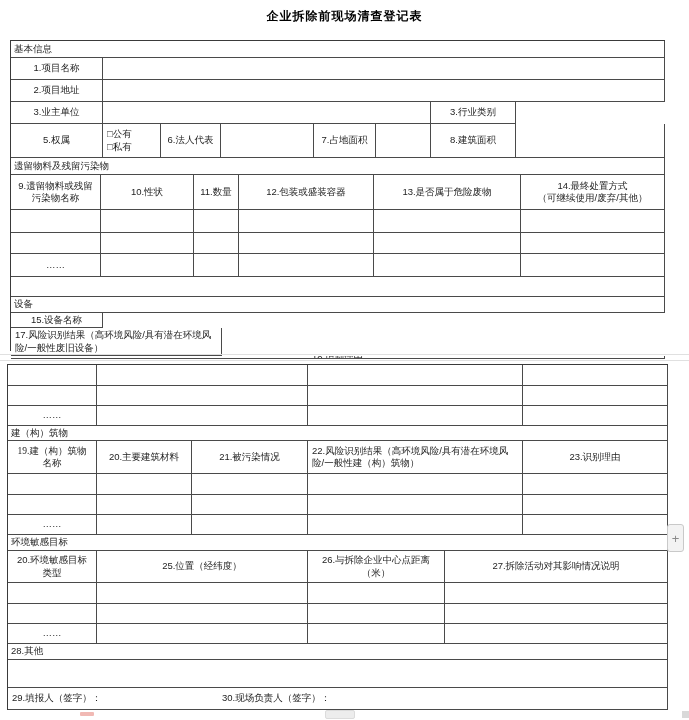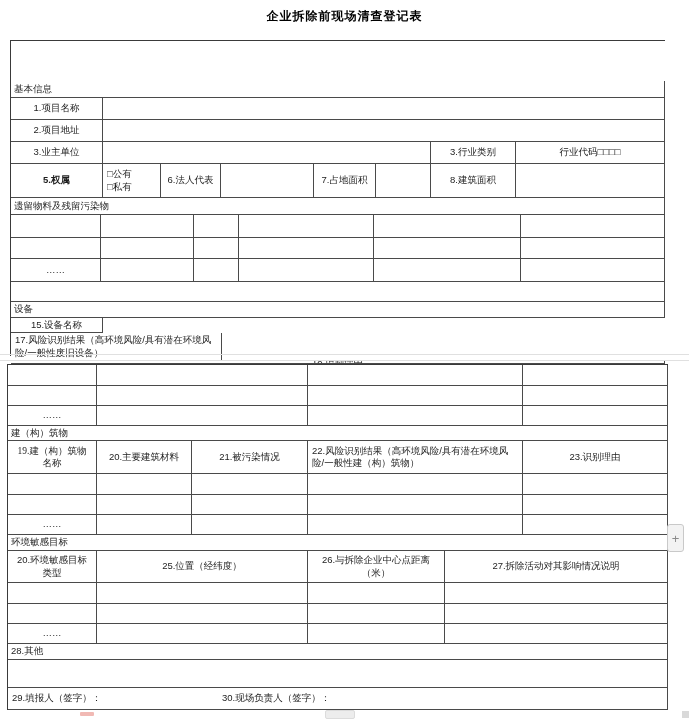--- a/index.html
+++ b/index.html
@@ -42,50 +42,59 @@
   .frag-red{left:80px;top:712px;width:14px;height:4px;background:#f1b9b4;border-radius:1px;}
   .frag-gray{left:325px;top:710px;width:30px;height:9px;background:#ededed;border:1px solid #dcdcdc;border-radius:2px;box-sizing:border-box;}
   .frag-right{left:682px;top:711px;width:7px;height:7px;background:#d9d9d9;}
 </style>
 </head>
 <body>
 
 <div class="title">企业拆除前现场清查登记表</div>
 
 <div class="tbl" id="page1" style="left:10px;top:40px;width:654px">
-    <div class="row" style="height: 17px; margin-top: 40px;">
+    <div class="row" style="height: 17px;">
       <div class="cell sec fill">基本信息</div>
     </div>
     <div class="row" style="height: 22px;">
       <div class="cell" style="width: 92px;">1.项目名称</div>
       <div class="cell fill"></div>
     </div>
     <div class="row" style="height: 22px;">
       <div class="cell" style="width: 92px;">2.项目地址</div>
       <div class="cell fill"></div>
     </div>
     <div class="row" style="height: 22px;">
       <div class="cell" style="width: 92px;">3.业主单位</div>
       <div class="cell" style="width: 328px;"></div>
       <div class="cell" style="width: 85px;">3.行业类别</div>
-      <div class="cell fill">行业代码□□□□</div>
     </div>
     <div class="row" style="height: 34px;">
-      <div class="cell" style="width: 92px; font-weight: bold;">5.权属</div>
+      <div class="cell" style="width: 92px;">5.权属</div>
       <div class="cell l" style="width: 58px;">□公有
 □私有</div>
       <div class="cell" style="width: 60px;">6.法人代表</div>
       <div class="cell" style="width: 93px;"></div>
       <div class="cell" style="width: 62px;">7.占地面积</div>
       <div class="cell" style="width: 55px;"></div>
       <div class="cell" style="width: 85px;">8.建筑面积</div>
       <div class="cell fill"></div>
     </div>
     <div class="row" style="height: 17px;">
       <div class="cell sec fill">遗留物料及残留污染物</div>
+    </div>
+    <div class="row" style="height: 35px;">
+      <div class="cell" style="width: 90px;">9.遗留物料或残留
+污染物名称</div>
+      <div class="cell" style="width: 93px;">10.性状</div>
+      <div class="cell" style="width: 45px;">11.数量</div>
+      <div class="cell" style="width: 135px;">12.包装或盛装容器</div>
+      <div class="cell" style="width: 147px;">13.是否属于危险废物</div>
+      <div class="cell fill">14.最终处置方式
+（可继续使用/废弃/其他）</div>
     </div>
     <div class="row" style="height: 23px;">
       <div class="cell" style="width: 90px;"></div>
       <div class="cell" style="width: 93px;"></div>
       <div class="cell" style="width: 45px;"></div>
       <div class="cell" style="width: 135px;"></div>
       <div class="cell" style="width: 147px;"></div>
       <div class="cell fill"></div>
     </div>
     <div class="row" style="height: 21px;">

